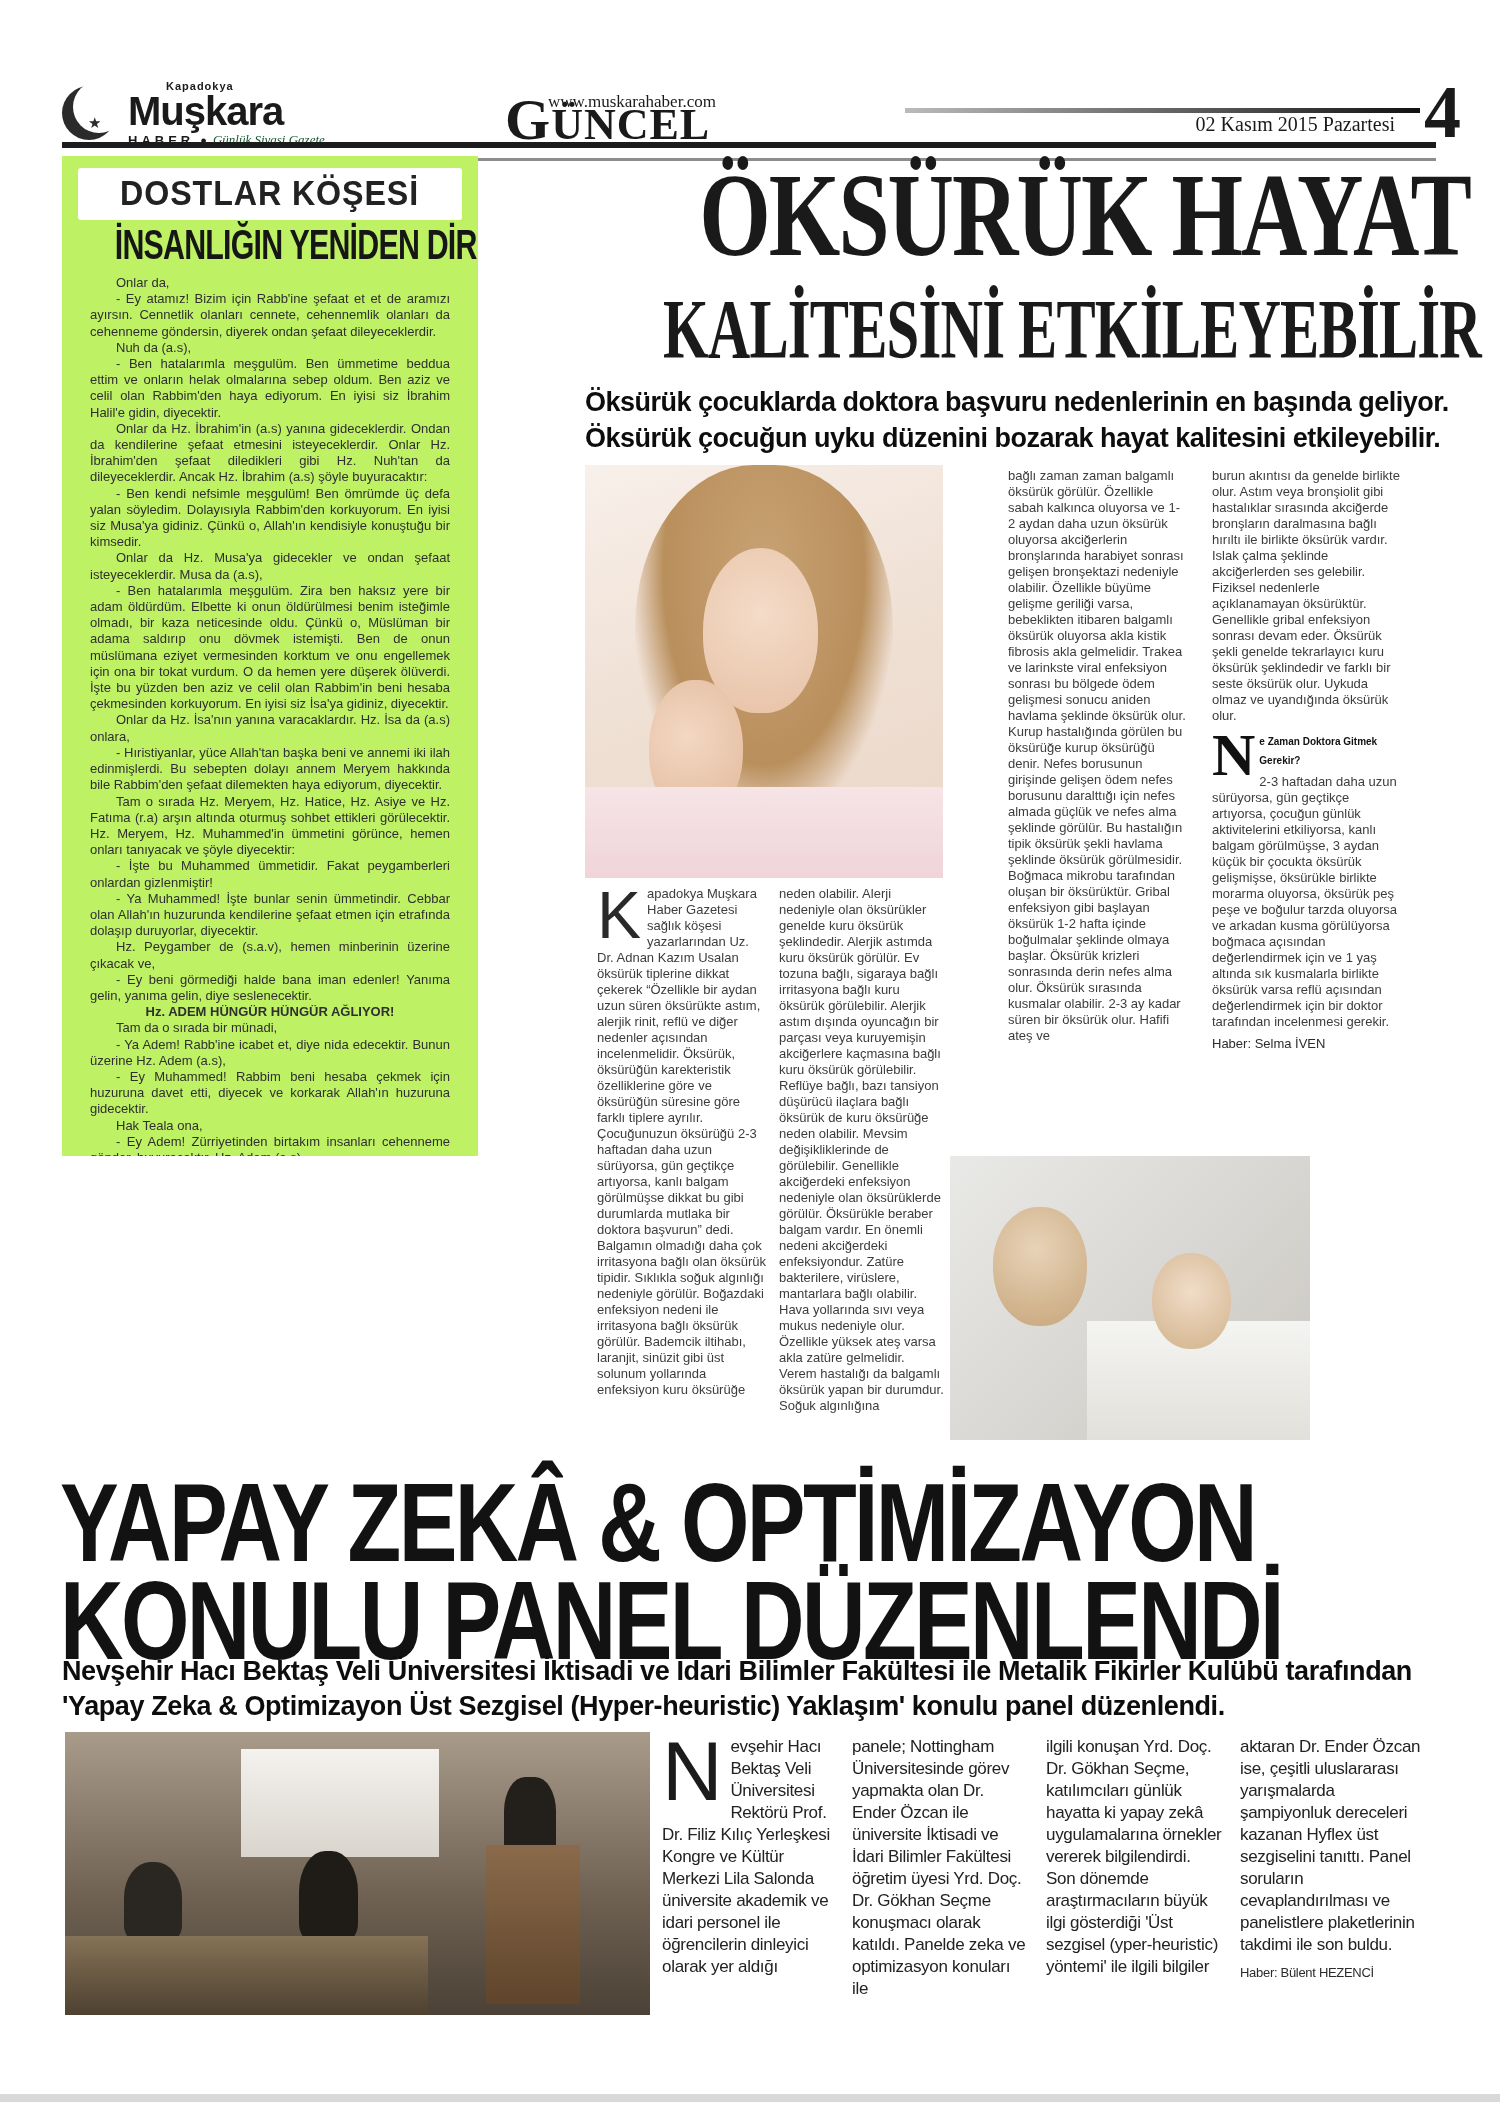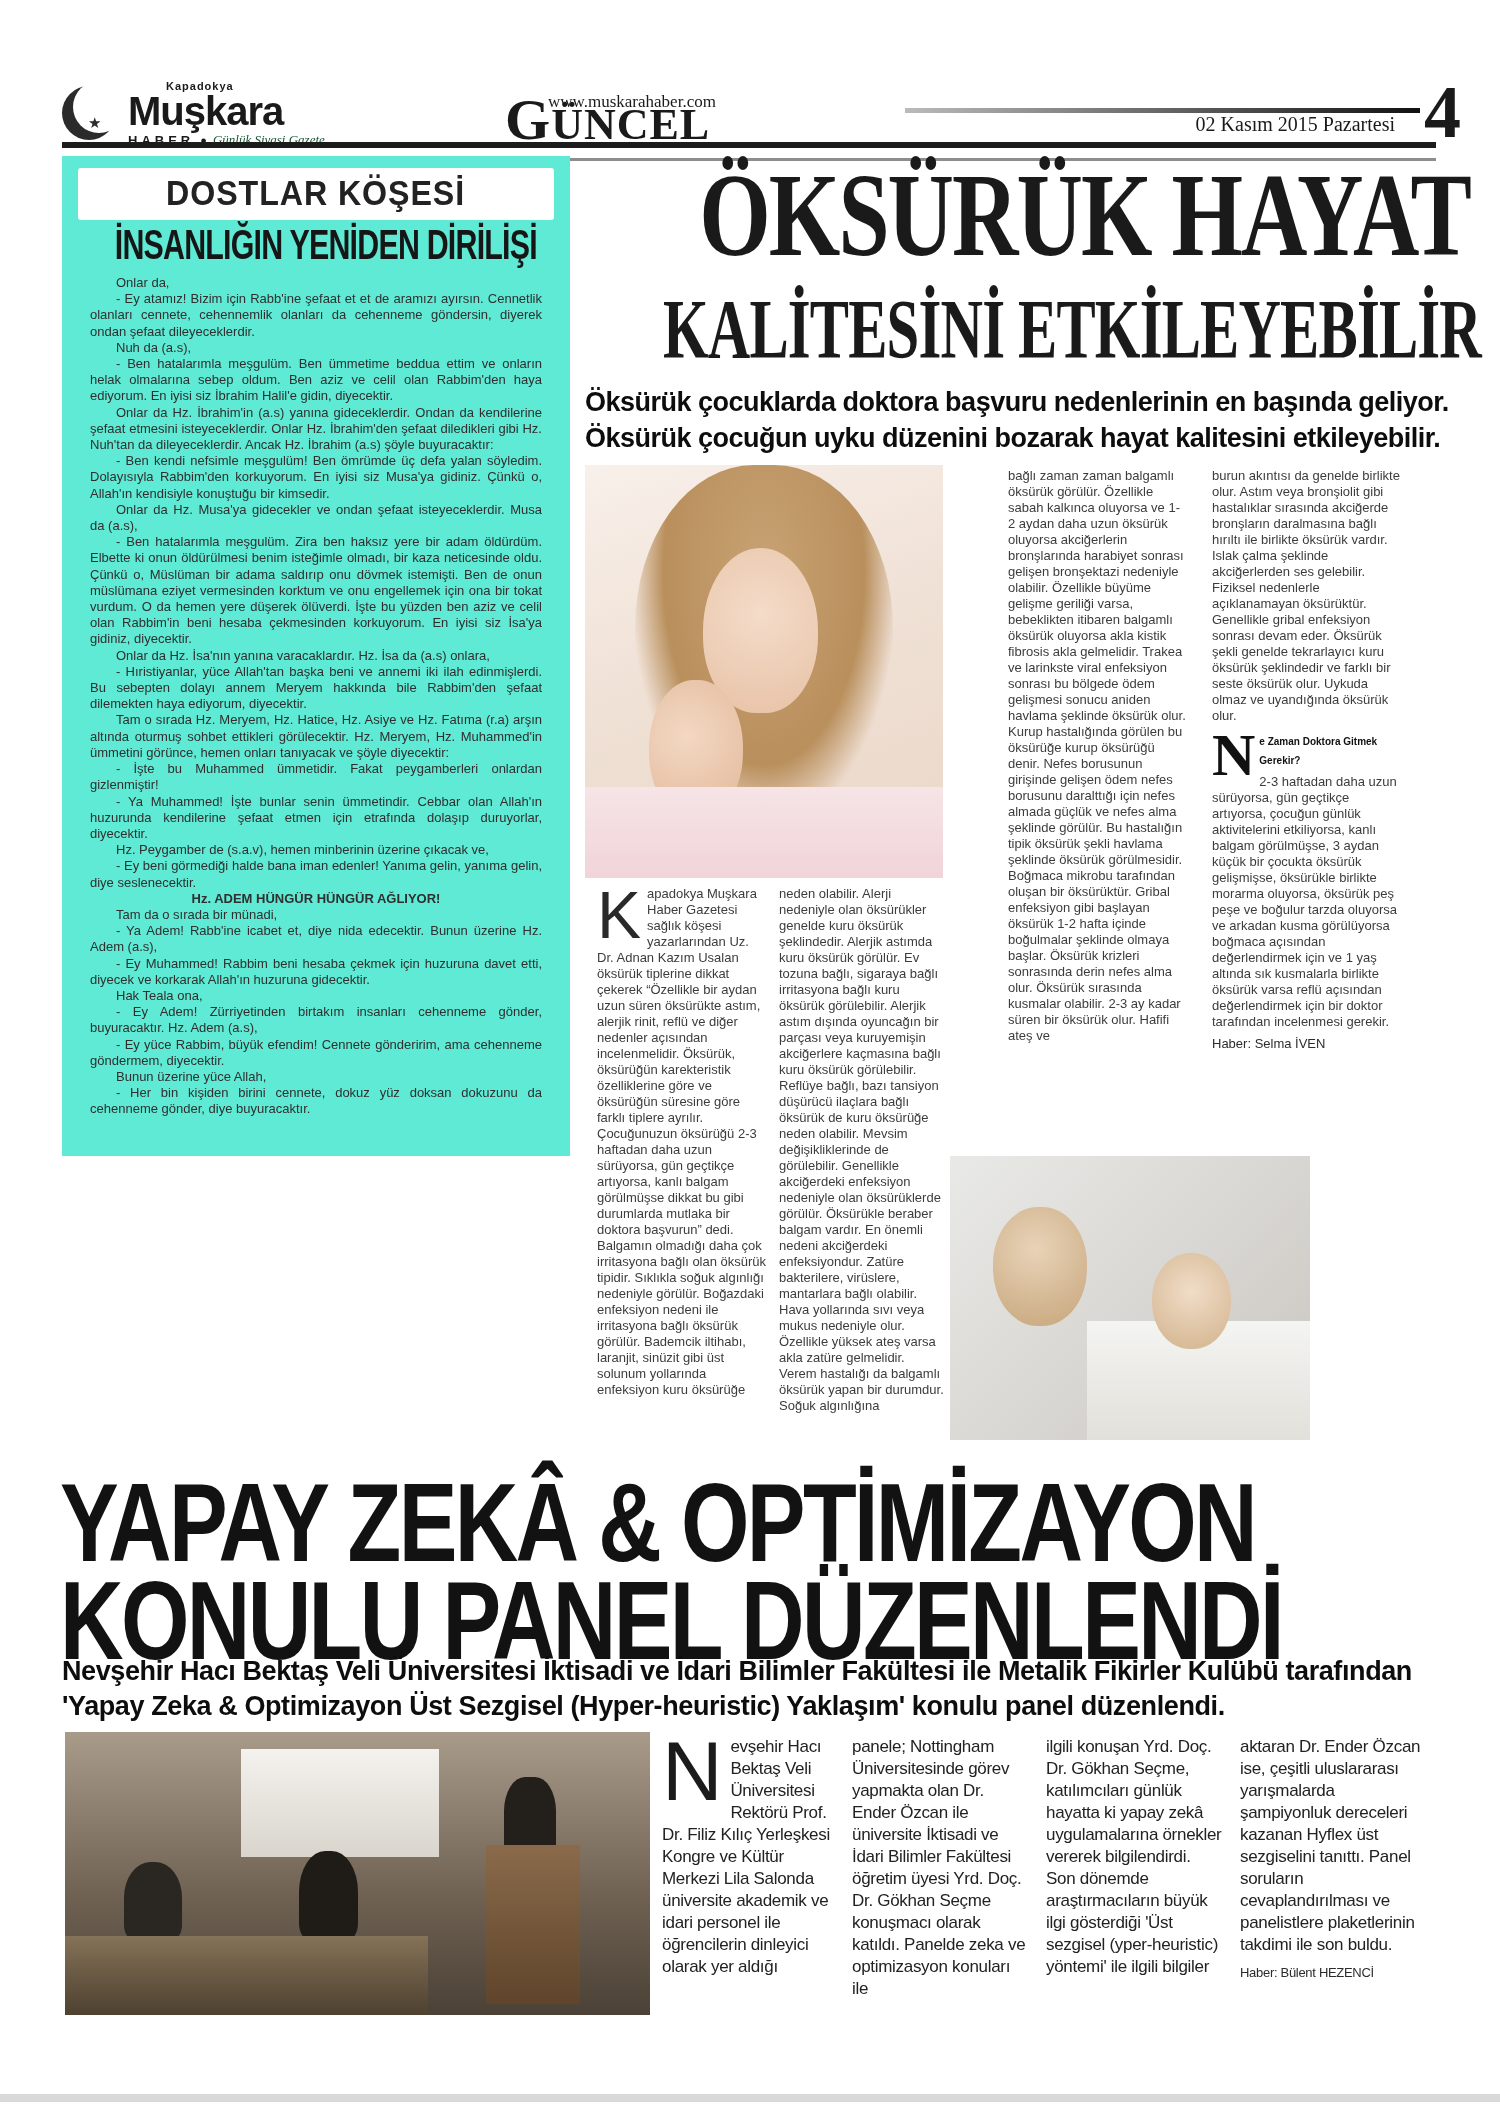--- a/index.html
+++ b/index.html
@@ -25,21 +25,21 @@
   .guncel::first-letter{font-size:58px;}
   .website{left:548px;top:92px;font-family:"Liberation Serif",serif;font-size:17px;text-align:center;}
   .top-rule{left:905px;top:108px;width:515px;height:5px;background:linear-gradient(to right,#bbb,#111);}
   .date{left:1090px;top:113px;width:305px;text-align:right;font-family:"Liberation Serif",serif;font-size:20px;}
   .page-num{left:1424px;top:70px;font-family:"Liberation Serif",serif;font-weight:bold;font-size:74px;}
   .header-rule{left:62px;top:142px;width:1374px;height:10px;
                border-top:6px solid #1c1c1c;border-bottom:3px solid #8d8d8d;}
   .bottom-strip{left:0;top:2094px;width:1500px;height:8px;background:#d9d9d9;}
 
   
-  .left-art{left:62px;top:156px;width:508px;height:1000px;background:#5eead4;overflow:hidden;}
+  .left-art{left:62px;top:156px;width:416px;height:1000px;background:#bef264;overflow:hidden;}
   .kicker-band{margin:12px 16px 4px;background:#fff;text-align:center;padding:5px 0 7px;border-radius:3px;}
   .kicker-text{display:inline-block;font-size:35px;font-weight:bold;letter-spacing:1px;transform:scaleX(0.92);color:#222;}
   .left-title{text-align:right;margin:4px 0 8px;white-space:nowrap;}
   .left-title span{display:inline-block;font-size:38px;font-weight:bold;letter-spacing:-1px;transform:scale(0.8,1.1);color:#161616;}
   .left-body{margin:0 28px;text-align:justify;font-size:13px;line-height:16.2px;color:#2f2f2f;}
   .left-body p{margin:0;text-indent:26px;}
   .left-body p.p-center-bold{text-align:center;text-indent:0;font-weight:bold;}
 
   
   .m-title1{left:585px;top:146px;width:885px;text-align:right;white-space:nowrap;}

